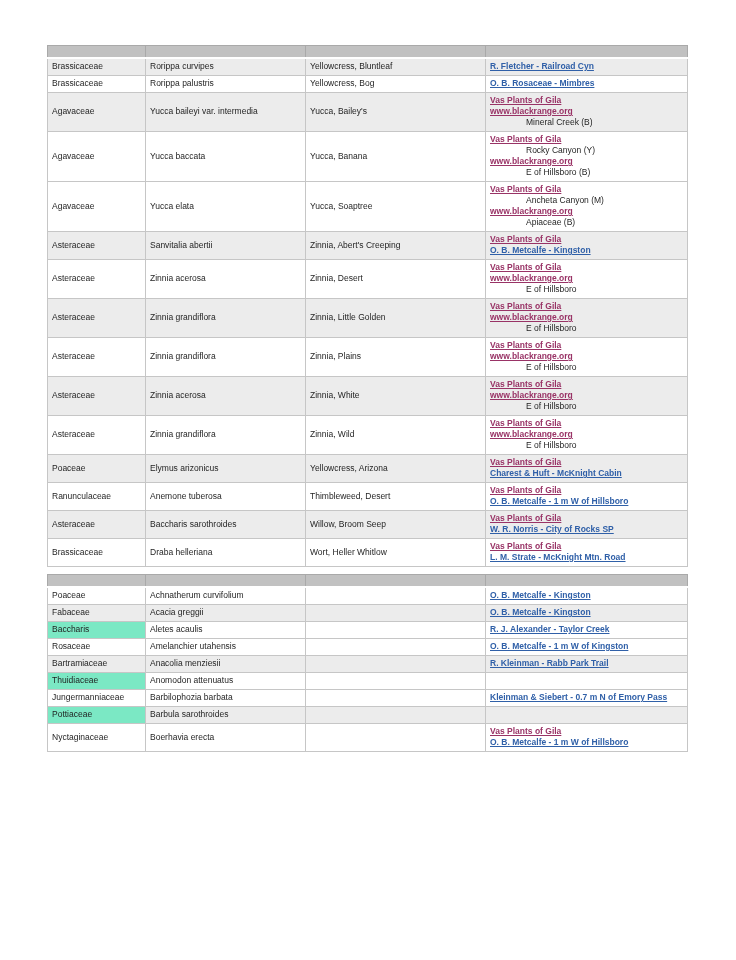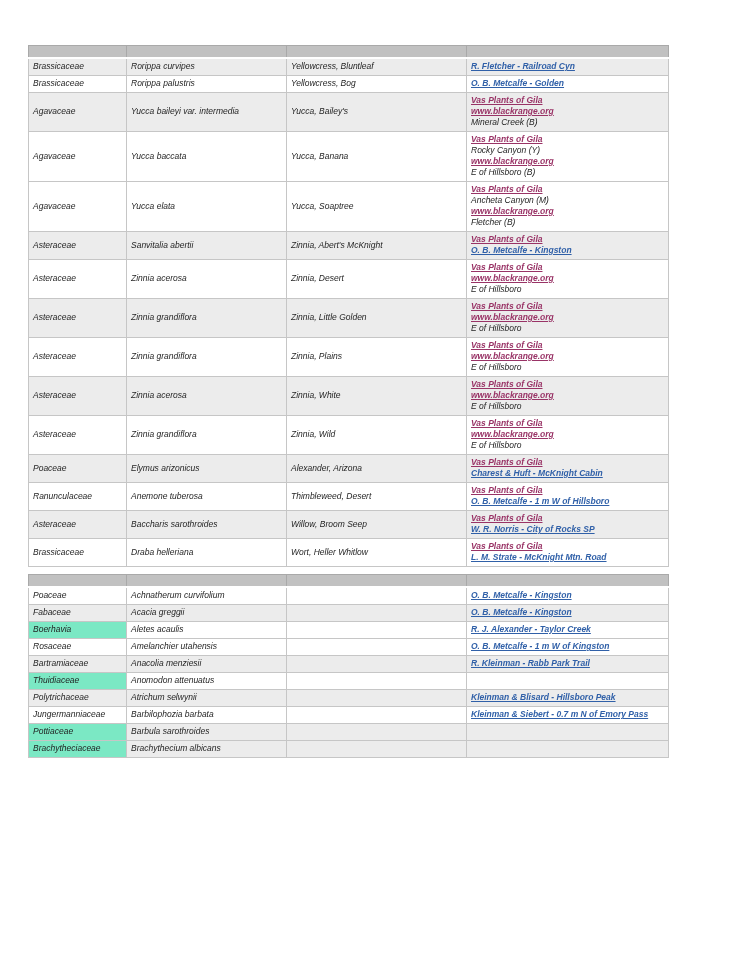--- a/index.html
+++ b/index.html
@@ -1,36 +1,36 @@
 <!DOCTYPE html>
 <html><head>
 <meta charset="utf-8">
 <style>
   html,body{margin:0;padding:0;background:#ffffff;}
   .page{position:relative;width:736px;height:960px;background:#ffffff;overflow:hidden;
         font-family:"Liberation Sans",sans-serif;}
-  .tables-wrap{position:absolute;left:28px;top:45px;width:524px;font-style:italic;}
+  .tables-wrap{position:absolute;left:47px;top:45px;width:524px;}
   table.plants{border-collapse:collapse;table-layout:fixed;width:640px;
                font-size:8.5px;line-height:11px;color:#1f1f1f;}
   table.plants + table.plants{margin-top:7px;}
   col.c-family{width:98px;}
   col.c-species{width:160px;}
   col.c-common{width:180px;}
   col.c-source{width:202px;}
   .plants th{background:#c1c1c1;height:11px;padding:0;border:1px solid #a9a9a9;
              border-bottom:2px solid #ffffff;}
   .plants td{border:1px solid #c6c6c6;padding:2px 4px 3px 4px;vertical-align:middle;
              overflow:hidden;background:#ffffff;}
   tr.stripe td{background:#ececec;}
   td.fam-hl{background:#7be8c4 !important;}
   .src-line{display:block;}
   a.lnk{cursor:pointer;font-weight:bold;text-decoration:underline;}
   a.lnk.red{color:#993366;}
   a.lnk.blue{color:#3060a8;}
-  span.plain{color:#1f1f1f;font-weight:normal;text-decoration:none;}
+  span.plain{color:#1f1f1f;font-weight:normal;text-decoration:none;margin-left:36px;}
 </style>
 </head>
 <body>
 
 <div class="page">
   <div class="tables-wrap">
 
     <table class="plants">
       <colgroup>
         <col class="c-family">
@@ -53,21 +53,21 @@
             <td>Yellowcress, Bluntleaf</td>
             <td>
               <a class="src-line lnk blue">R. Fletcher - Railroad Cyn</a>
             </td>
           </tr>
           <tr>
             <td>Brassicaceae</td>
             <td>Rorippa palustris</td>
             <td>Yellowcress, Bog</td>
             <td>
-              <a class="src-line lnk blue">O. B. Metcalfe - Golden</a>
+              <a class="src-line lnk blue">O. B. Rosaceae - Mimbres</a>
             </td>
           </tr>
           <tr class="stripe">
             <td>Agavaceae</td>
             <td>Yucca baileyi var. intermedia</td>
             <td>Yucca, Bailey's</td>
             <td>
               <a class="src-line lnk red">Vas Plants of Gila</a>
               <a class="src-line lnk red">www.blackrange.org</a>
               <span class="src-line plain">Mineral Creek (B)</span>
@@ -85,27 +85,27 @@
             </td>
           </tr>
           <tr>
             <td>Agavaceae</td>
             <td>Yucca elata</td>
             <td>Yucca, Soaptree</td>
             <td>
               <a class="src-line lnk red">Vas Plants of Gila</a>
               <span class="src-line plain">Ancheta Canyon (M)</span>
               <a class="src-line lnk red">www.blackrange.org</a>
-              <span class="src-line plain">Fletcher (B)</span>
+              <span class="src-line plain">Apiaceae (B)</span>
             </td>
           </tr>
           <tr class="stripe">
             <td>Asteraceae</td>
             <td>Sanvitalia abertii</td>
-            <td>Zinnia, Abert's McKnight</td>
+            <td>Zinnia, Abert's Creeping</td>
             <td>
               <a class="src-line lnk red">Vas Plants of Gila</a>
               <a class="src-line lnk blue">O. B. Metcalfe - Kingston</a>
             </td>
           </tr>
           <tr>
             <td>Asteraceae</td>
             <td>Zinnia acerosa</td>
             <td>Zinnia, Desert</td>
             <td>
@@ -150,21 +150,21 @@
             <td>Zinnia, Wild</td>
             <td>
               <a class="src-line lnk red">Vas Plants of Gila</a>
               <a class="src-line lnk red">www.blackrange.org</a>
               <span class="src-line plain">E of Hillsboro</span>
             </td>
           </tr>
           <tr class="stripe">
             <td>Poaceae</td>
             <td>Elymus arizonicus</td>
-            <td>Alexander, Arizona</td>
+            <td>Yellowcress, Arizona</td>
             <td>
               <a class="src-line lnk red">Vas Plants of Gila</a>
               <a class="src-line lnk blue">Charest &amp; Huft - McKnight Cabin</a>
             </td>
           </tr>
           <tr>
             <td>Ranunculaceae</td>
             <td>Anemone tuberosa</td>
             <td>Thimbleweed, Desert</td>
             <td>
@@ -219,21 +219,21 @@
           </tr>
           <tr class="stripe">
             <td>Fabaceae</td>
             <td>Acacia greggii</td>
             <td></td>
             <td>
               <a class="src-line lnk blue">O. B. Metcalfe - Kingston</a>
             </td>
           </tr>
           <tr>
-            <td class="fam-hl">Boerhavia</td>
+            <td class="fam-hl">Baccharis</td>
             <td>Aletes acaulis</td>
             <td></td>
             <td>
               <a class="src-line lnk blue">R. J. Alexander - Taylor Creek</a>
             </td>
           </tr>
           <tr>
             <td>Rosaceae</td>
             <td>Amelanchier utahensis</td>
             <td></td>
@@ -248,45 +248,40 @@
             <td>
               <a class="src-line lnk blue">R. Kleinman - Rabb Park Trail</a>
             </td>
           </tr>
           <tr>
             <td class="fam-hl">Thuidiaceae</td>
             <td>Anomodon attenuatus</td>
             <td></td>
             <td></td>
           </tr>
-          <tr class="stripe">
-            <td>Polytrichaceae</td>
-            <td>Atrichum selwynii</td>
-            <td></td>
-            <td>
-              <a class="src-line lnk blue">Kleinman &amp; Blisard - Hillsboro Peak</a>
-            </td>
-          </tr>
           <tr>
             <td>Jungermanniaceae</td>
             <td>Barbilophozia barbata</td>
             <td></td>
             <td>
               <a class="src-line lnk blue">Kleinman &amp; Siebert - 0.7 m N of Emory Pass</a>
             </td>
           </tr>
           <tr class="stripe">
             <td class="fam-hl">Pottiaceae</td>
             <td>Barbula sarothroides</td>
             <td></td>
             <td></td>
           </tr>
-          <tr class="stripe">
-            <td class="fam-hl">Brachytheciaceae</td>
-            <td>Brachythecium albicans</td>
-            <td></td>
-            <td></td>
+          <tr>
+            <td>Nyctaginaceae</td>
+            <td>Boerhavia erecta</td>
+            <td></td>
+            <td>
+              <a class="src-line lnk red">Vas Plants of Gila</a>
+              <a class="src-line lnk blue">O. B. Metcalfe - 1 m W of Hillsboro</a>
+            </td>
           </tr>
         </tbody>
     </table>
 
   </div>
 </div>
 
 </body></html>

